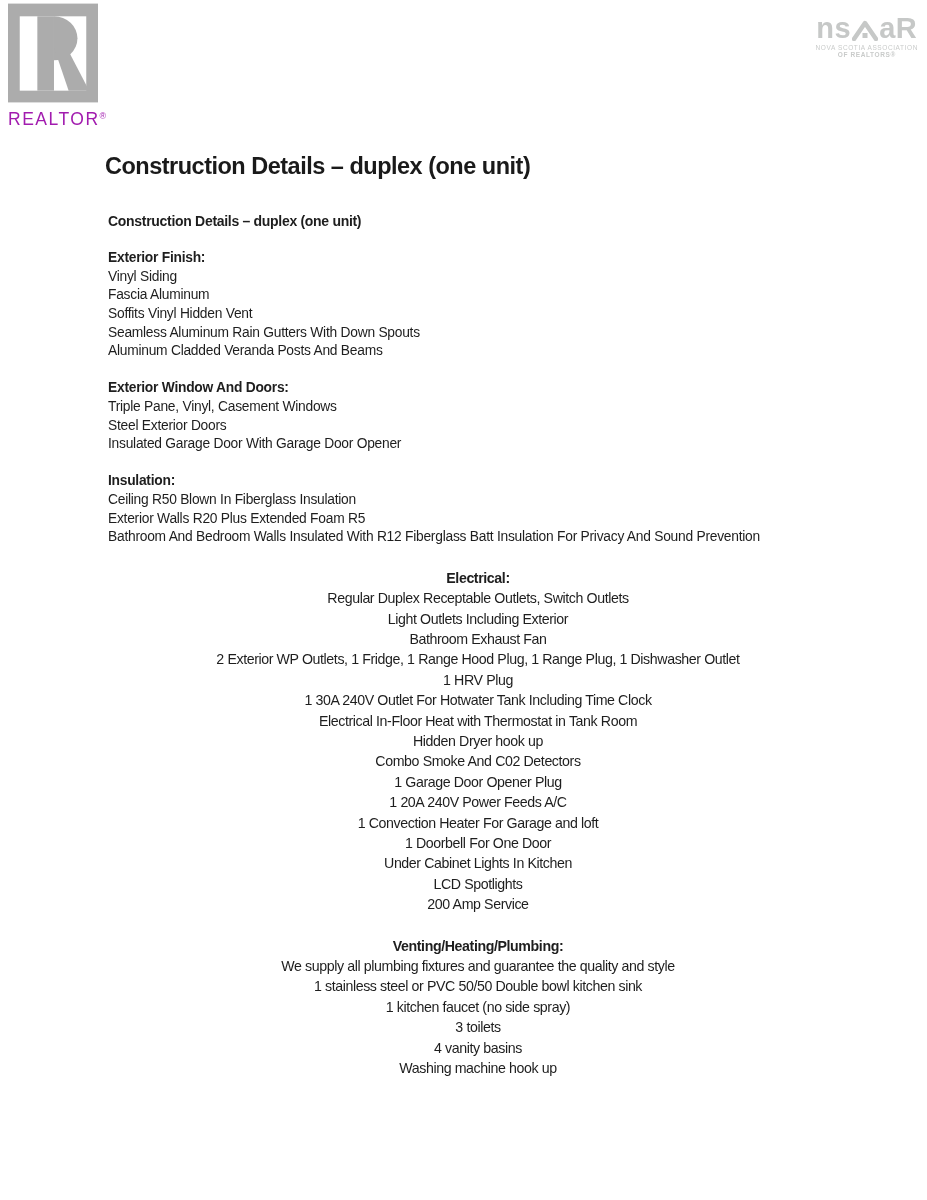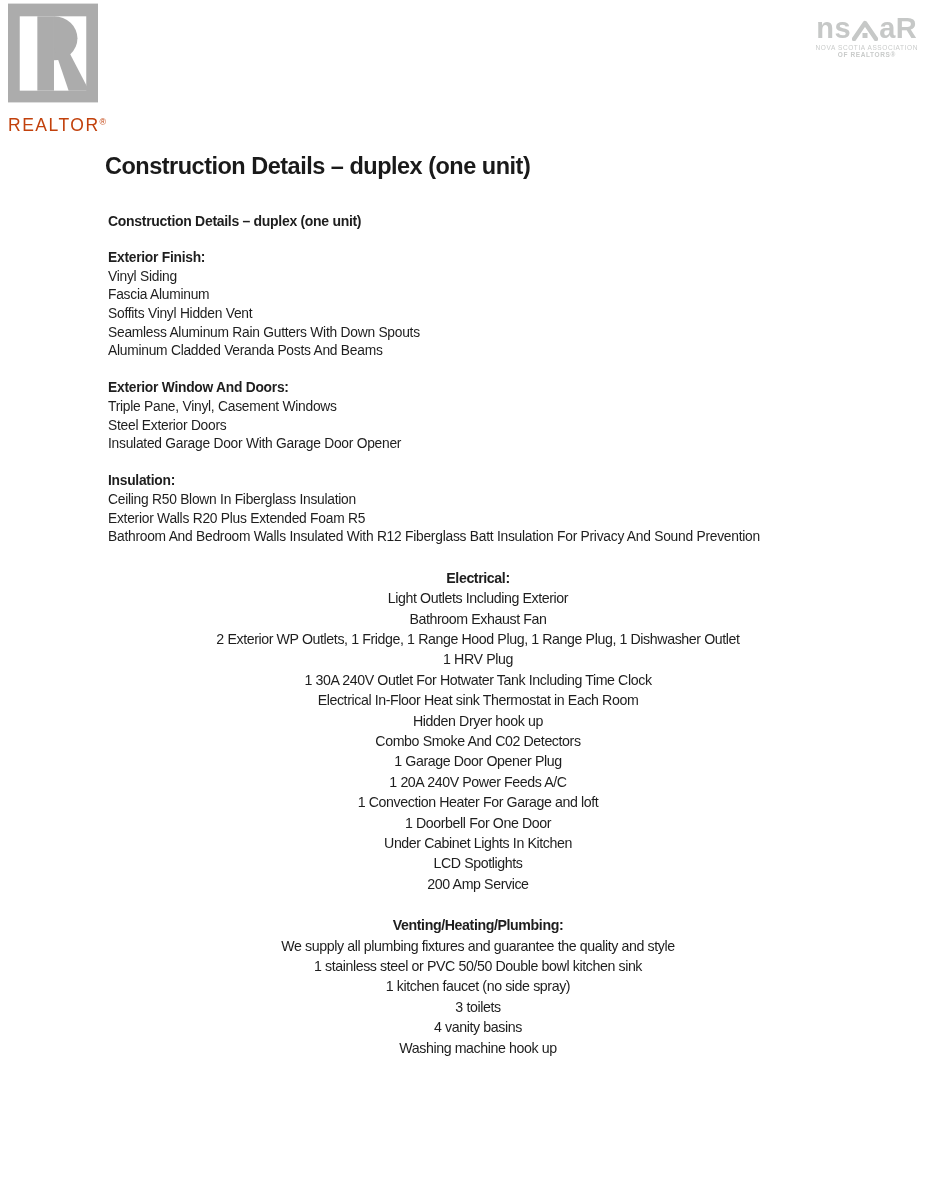--- a/index.html
+++ b/index.html
@@ -19,24 +19,24 @@
   }
 
   
   .realtor-logo {
     position: absolute;
     left: 8px;
     top: 3px;
     width: 100px;
   }
   .realtor-word {
-    margin-top: 8px;
+    margin-top: 2px;
     font-size: 17.5px;
     letter-spacing: 1.5px;
-    color: #c2410c;
+    color: #a21caf;
     font-weight: 400;
     white-space: nowrap;
   }
   .realtor-word sup {
     font-size: 9px;
     letter-spacing: 0;
     vertical-align: 6px;
   }
 
   .nsar-logo {
@@ -160,26 +160,27 @@
           <p class="line">Insulated Garage Door With Garage Door Opener</p>
         </div>
         <div class="section">
           <p class="heading">Insulation:</p>
           <p class="line">Ceiling R50 Blown In Fiberglass Insulation</p>
           <p class="line">Exterior Walls R20 Plus Extended Foam R5</p>
           <p class="line">Bathroom And Bedroom Walls Insulated With R12 Fiberglass Batt Insulation For Privacy And Sound Prevention</p>
         </div>
         <div class="section">
           <p class="heading">Electrical:</p>
+          <p class="line">Regular Duplex Receptable Outlets, Switch Outlets</p>
           <p class="line">Light Outlets Including Exterior</p>
           <p class="line">Bathroom Exhaust Fan</p>
           <p class="line">2 Exterior WP Outlets, 1 Fridge, 1 Range Hood Plug, 1 Range Plug, 1 Dishwasher Outlet</p>
           <p class="line">1 HRV Plug</p>
           <p class="line">1 30A 240V Outlet For Hotwater Tank Including Time Clock</p>
-          <p class="line">Electrical In-Floor Heat sink Thermostat in Each Room</p>
+          <p class="line">Electrical In-Floor Heat with Thermostat in Tank Room</p>
           <p class="line">Hidden Dryer hook up</p>
           <p class="line">Combo Smoke And C02 Detectors</p>
           <p class="line">1 Garage Door Opener Plug</p>
           <p class="line">1 20A 240V Power Feeds A/C</p>
           <p class="line">1 Convection Heater For Garage and loft</p>
           <p class="line">1 Doorbell For One Door</p>
           <p class="line">Under Cabinet Lights In Kitchen</p>
           <p class="line">LCD Spotlights</p>
           <p class="line">200 Amp Service</p>
         </div>

